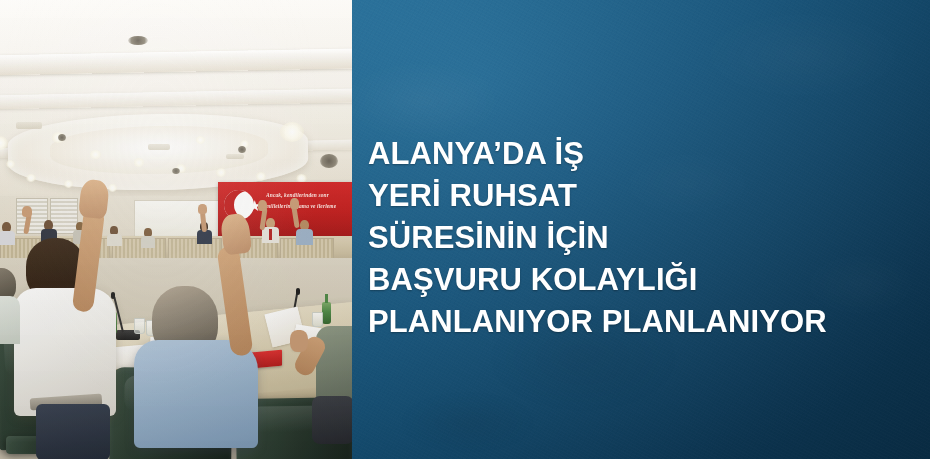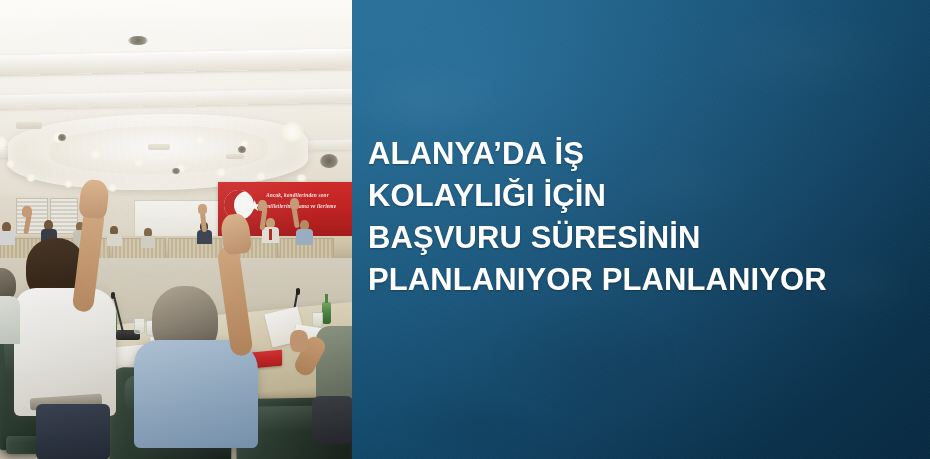--- a/index.html
+++ b/index.html
@@ -523,19 +523,20 @@
   </div>
 
   <div class="text-pane">
     <div class="pane-bg"></div>
     <div class="pane-tex"></div>
     <div class="pane-grain"></div>
     <div class="pane-vig"></div>
 
     <h1 class="headline">
       <span class="hl-line">ALANYA’DA İŞ</span>
-      <span class="hl-line">KOLAYLIĞI İÇİN</span>
-      <span class="hl-line">BAŞVURU SÜRESİNİN</span>
+      <span class="hl-line">YERİ RUHSAT</span>
+      <span class="hl-line">SÜRESİNİN İÇİN</span>
+      <span class="hl-line">BAŞVURU KOLAYLIĞI</span>
       <span class="hl-line">PLANLANIYOR PLANLANIYOR</span>
     </h1>
   </div>
 
 </div>
 
 </body></html>

